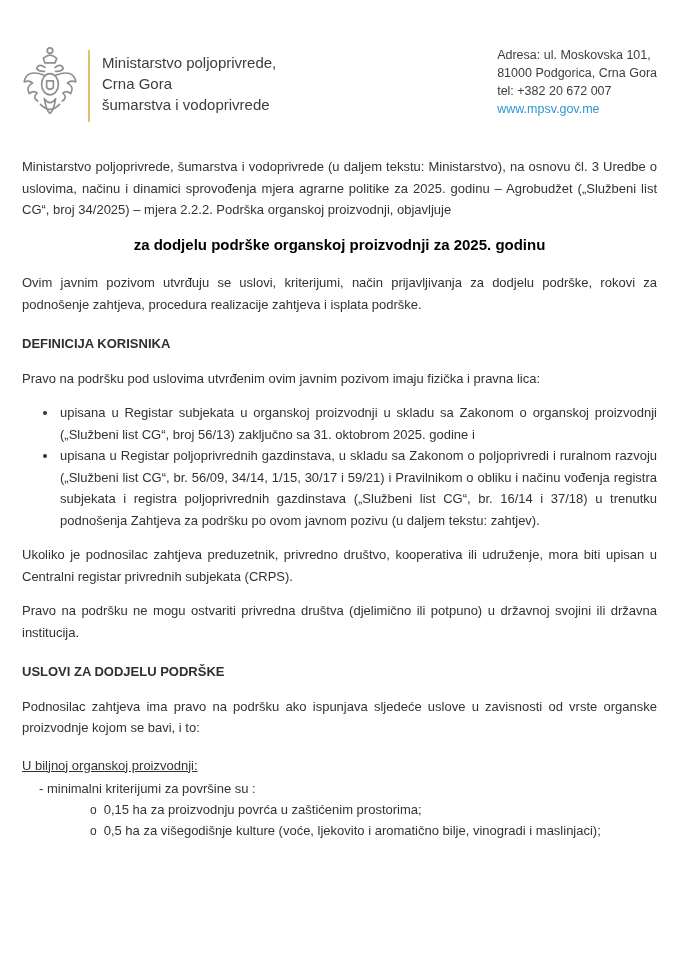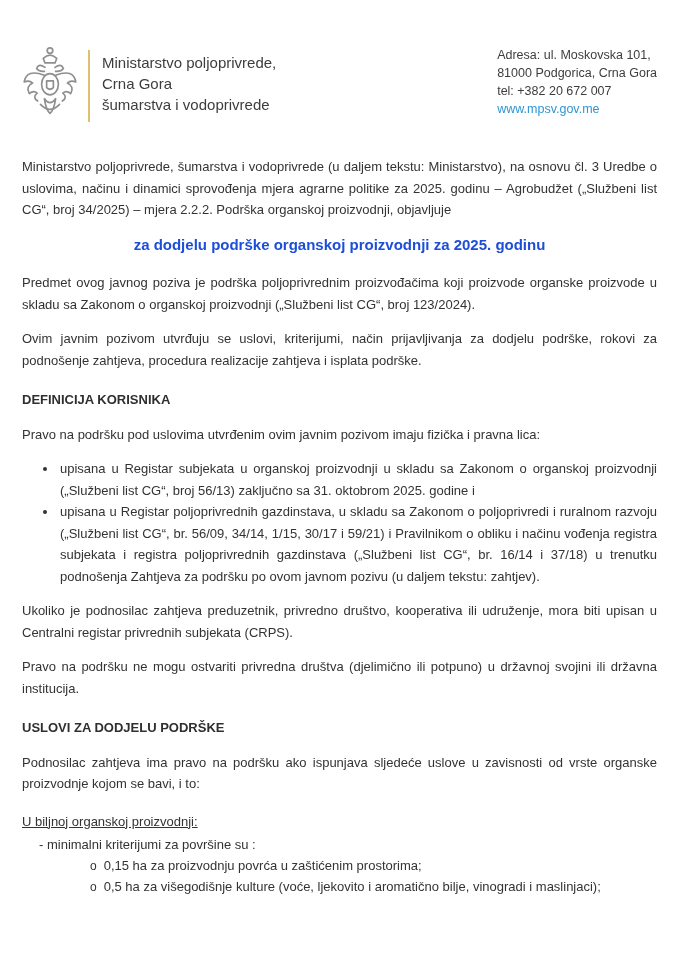--- a/index.html
+++ b/index.html
@@ -43,21 +43,21 @@
   }
   
   .doc { margin-top: 26px; font-size: 13px; line-height: 21.5px; }
   .doc p { margin: 0 0 13px 0; text-align: justify; }
   .doc h1 {
     font-size: 13.5px; font-weight: bold; text-align: center;
     margin: 17px 0 15px 0; color: #2f2f2f; letter-spacing: 0.3px;
   }
   .doc h2 {
     font-size: 15px; font-weight: bold; text-align: center;
-    margin: 0 0 17px 0; color: #1d4ed8;
+    margin: 0 0 17px 0; color: #000000;
   }
   .doc h3 {
     font-size: 13px; font-weight: bold;
     margin: 18px 0 13px 0; color: #2f2f2f;
   }
   ul.disc {
     margin: 0 0 13px 0;
     padding-left: 36px;
   }
   ul.disc li {
@@ -121,21 +121,20 @@
       <div>tel: +382 20 672 007</div>
       <a class="site" style="color: rgb(47, 150, 210);">www.mpsv.gov.me</a>
     </div>
   </header>
 
   <main class="doc">
     <p>Ministarstvo poljoprivrede, šumarstva i vodoprivrede (u daljem tekstu: Ministarstvo), na osnovu čl. 3 Uredbe o uslovima, načinu i dinamici sprovođenja mjera agrarne politike za 2025. godinu – Agrobudžet („Službeni list CG“, broj 34/2025) – mjera 2.2.2. Podrška organskoj proizvodnji, objavljuje</p>
 
     <h2>za dodjelu podrške organskoj proizvodnji za 2025. godinu</h2>
 
-    <p>Predmet ovog javnog poziva je podrška poljoprivrednim proizvođačima koji proizvode organske proizvode u skladu sa Zakonom o organskoj proizvodnji („Službeni list CG“, broj  123/2024).</p>
     <p>Ovim javnim pozivom utvrđuju se uslovi, kriterijumi, način prijavljivanja za dodjelu podrške, rokovi za podnošenje zahtjeva, procedura realizacije zahtjeva i isplata podrške.</p>
 
     <h3>DEFINICIJA KORISNIKA</h3>
     <p>Pravo na podršku pod uslovima utvrđenim ovim javnim pozivom imaju fizička i pravna lica:</p>
 
     <ul class="disc">
       <li>upisana u Registar subjekata u organskoj proizvodnji u skladu sa Zakonom o organskoj proizvodnji („Službeni list CG“, broj 56/13) zaključno sa 31. oktobrom 2025. godine i</li>
       <li>upisana u Registar poljoprivrednih gazdinstava, u skladu sa Zakonom o poljoprivredi i ruralnom razvoju („Službeni list CG“, br. 56/09, 34/14, 1/15, 30/17 i 59/21) i Pravilnikom o obliku i načinu vođenja registra subjekata i registra poljoprivrednih gazdinstava („Službeni list CG“, br. 16/14 i 37/18) u trenutku podnošenja Zahtjeva za podršku po ovom javnom pozivu (u daljem tekstu: zahtjev).</li>
     </ul>
 

